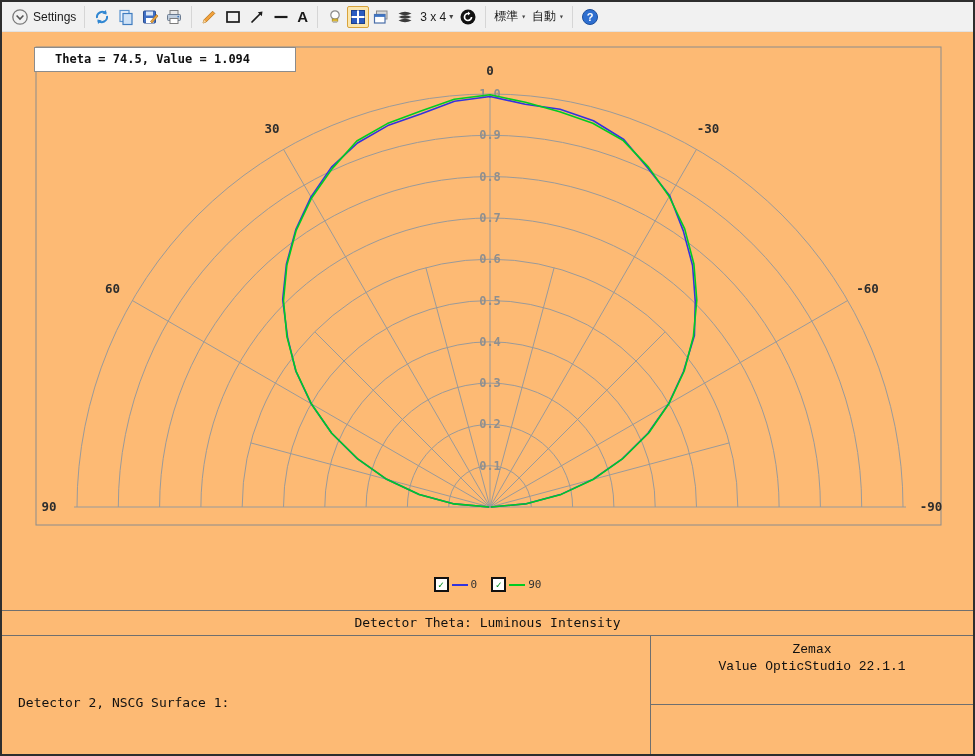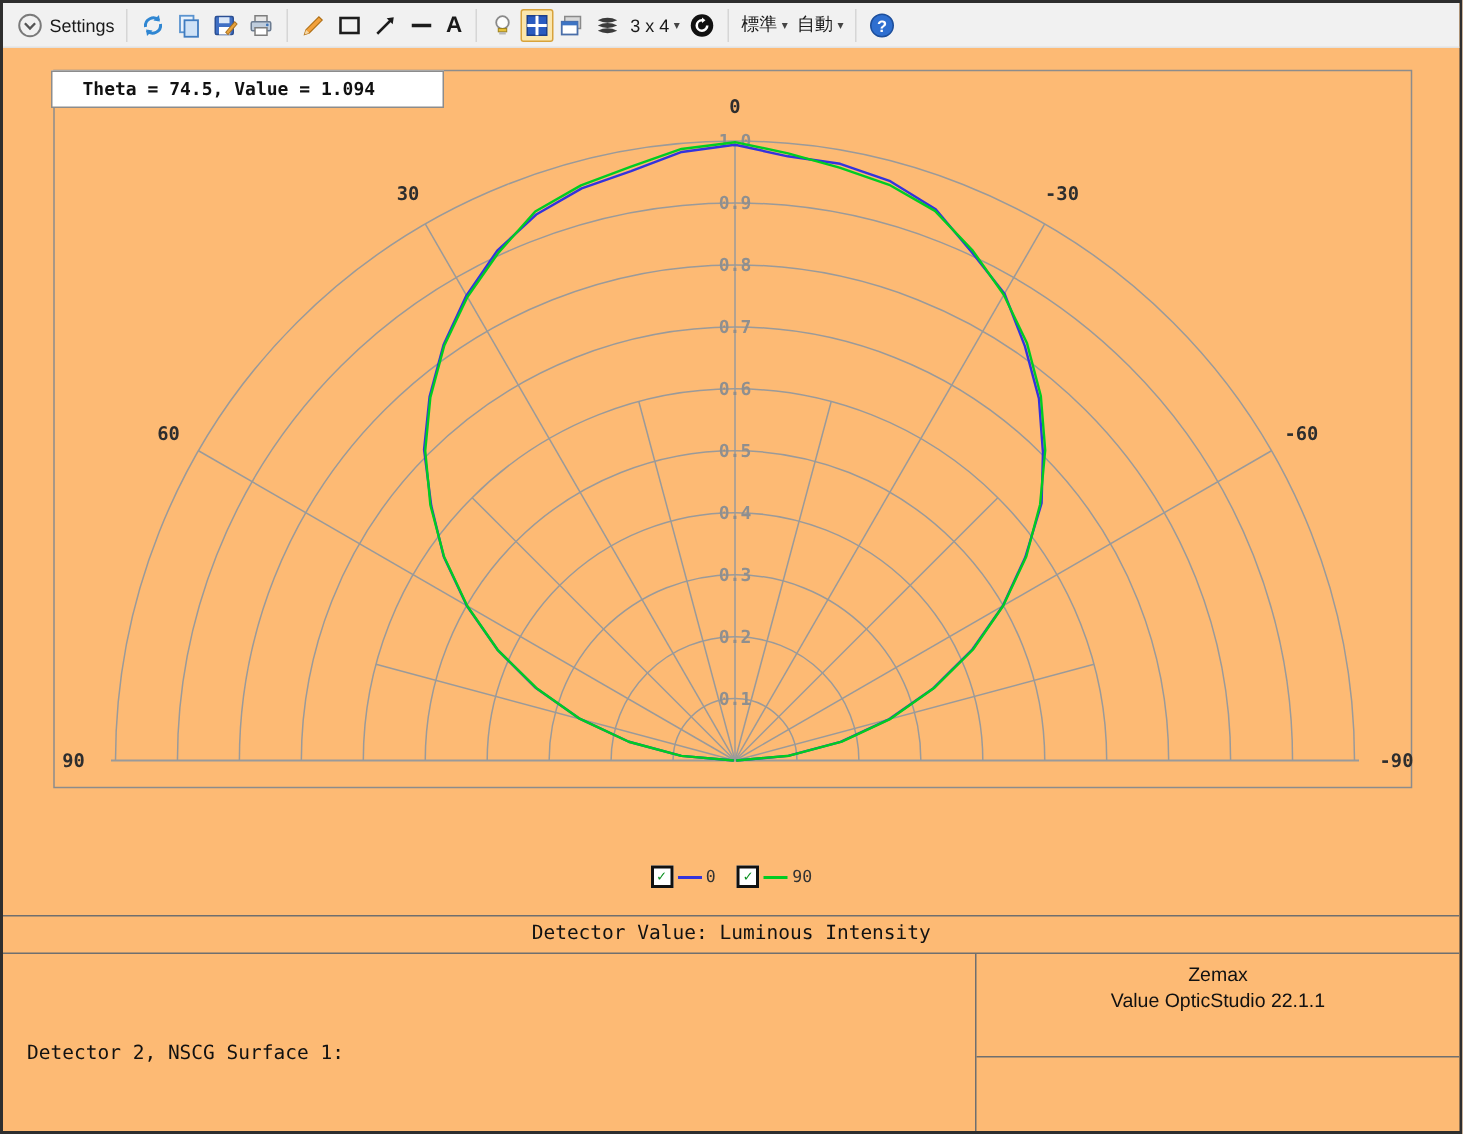--- a/index.html
+++ b/index.html
@@ -13,21 +13,21 @@
     position:absolute;left:0;top:0;width:100%;height:30px;background:#f1f1f1;
     border-bottom:1px solid #e2e2e2;display:flex;align-items:center;
     padding:0 6px;box-sizing:border-box;font-size:12px;color:#1a1a1a;
   }
   .tb-item{display:flex;align-items:center;padding:2px 3px;border-radius:2px;cursor:default;}
   .sep{width:1px;height:22px;background:#d6d6d6;margin:0 5px;flex:0 0 auto;}
   .tb-label{margin-left:4px;}
   .caret{font-size:8px;color:#444;margin-left:3px;}
   .icon18{width:18px;height:18px;display:block;}
   .selected-tool{border:1.5px solid #d8a33b;background:#fbe6ad;border-radius:2px;padding:1px;}
-  .cjk{font-size:12px;}
+  .cjk{font-size:12px;font-family:Liberation Mono, monospace;}
   
   .plot-svg{position:absolute;left:0;top:30px;}
   .theta-box{
     position:absolute;left:32px;top:45px;width:262px;height:25px;background:#fff;
     border:1px solid #8c8c8c;box-sizing:border-box;line-height:23px;padding-left:20px;
     font-family:"DejaVu Sans Mono","Liberation Mono",monospace;font-size:12px;font-weight:bold;color:#111;
   }
   
   .legend{position:absolute;left:0;top:575px;width:100%;display:flex;justify-content:center;align-items:center;gap:14px;
     font-family:"DejaVu Sans Mono","Liberation Mono",monospace;font-size:11px;color:#333;}
@@ -43,21 +43,21 @@
     font-family:"DejaVu Sans Mono","Liberation Mono",monospace;font-size:13px;color:#111;
   }
   .footer-left{
     position:absolute;left:16px;top:653px;
     font-family:"DejaVu Sans Mono","Liberation Mono",monospace;font-size:13px;color:#111;line-height:19px;white-space:pre;
   }
   .footer-vsep{position:absolute;left:648px;top:634px;height:118px;width:0;border-left:1px solid #6f6f6f;}
   .footer-right-top{
     position:absolute;left:649px;top:634px;width:322px;height:69px;box-sizing:border-box;
     border-bottom:1px solid #6f6f6f;text-align:center;padding-top:5px;
-    font-family:Liberation Sans, sans-serif;font-size:13px;color:#111;line-height:17px;
+    font-family:Liberation Mono, monospace;font-size:13px;color:#111;line-height:17px;
   }
   .footer-right-bottom{
     position:absolute;left:649px;top:703px;width:322px;text-align:center;padding-top:8px;
     font-family:"DejaVu Sans Mono","Liberation Mono",monospace;font-size:13px;color:#111;line-height:19px;
   }
 </style>
 </head>
 <body>
 
 <div class="window">
@@ -251,21 +251,21 @@
       <span class="legend-line" id="legend-line-0" style="border-top-color: rgb(51, 51, 221);"></span>
       <span>0</span>
     </div>
     <div class="legend-item">
       <span class="legend-check">✓</span>
       <span class="legend-line" id="legend-line-1" style="border-top-color: rgb(0, 204, 34);"></span>
       <span>90</span>
     </div>
   </div>
 
-  <div class="footer-title">Detector Value: Luminous Intensity</div>
+  <div class="footer-title">Detector Theta: Luminous Intensity</div>
 
   <div class="footer-left">
     <div>Detector 2, NSCG Surface 1:</div>
     
     
   </div>
 
   <div class="footer-vsep"></div>
 
   <div class="footer-right-top">

